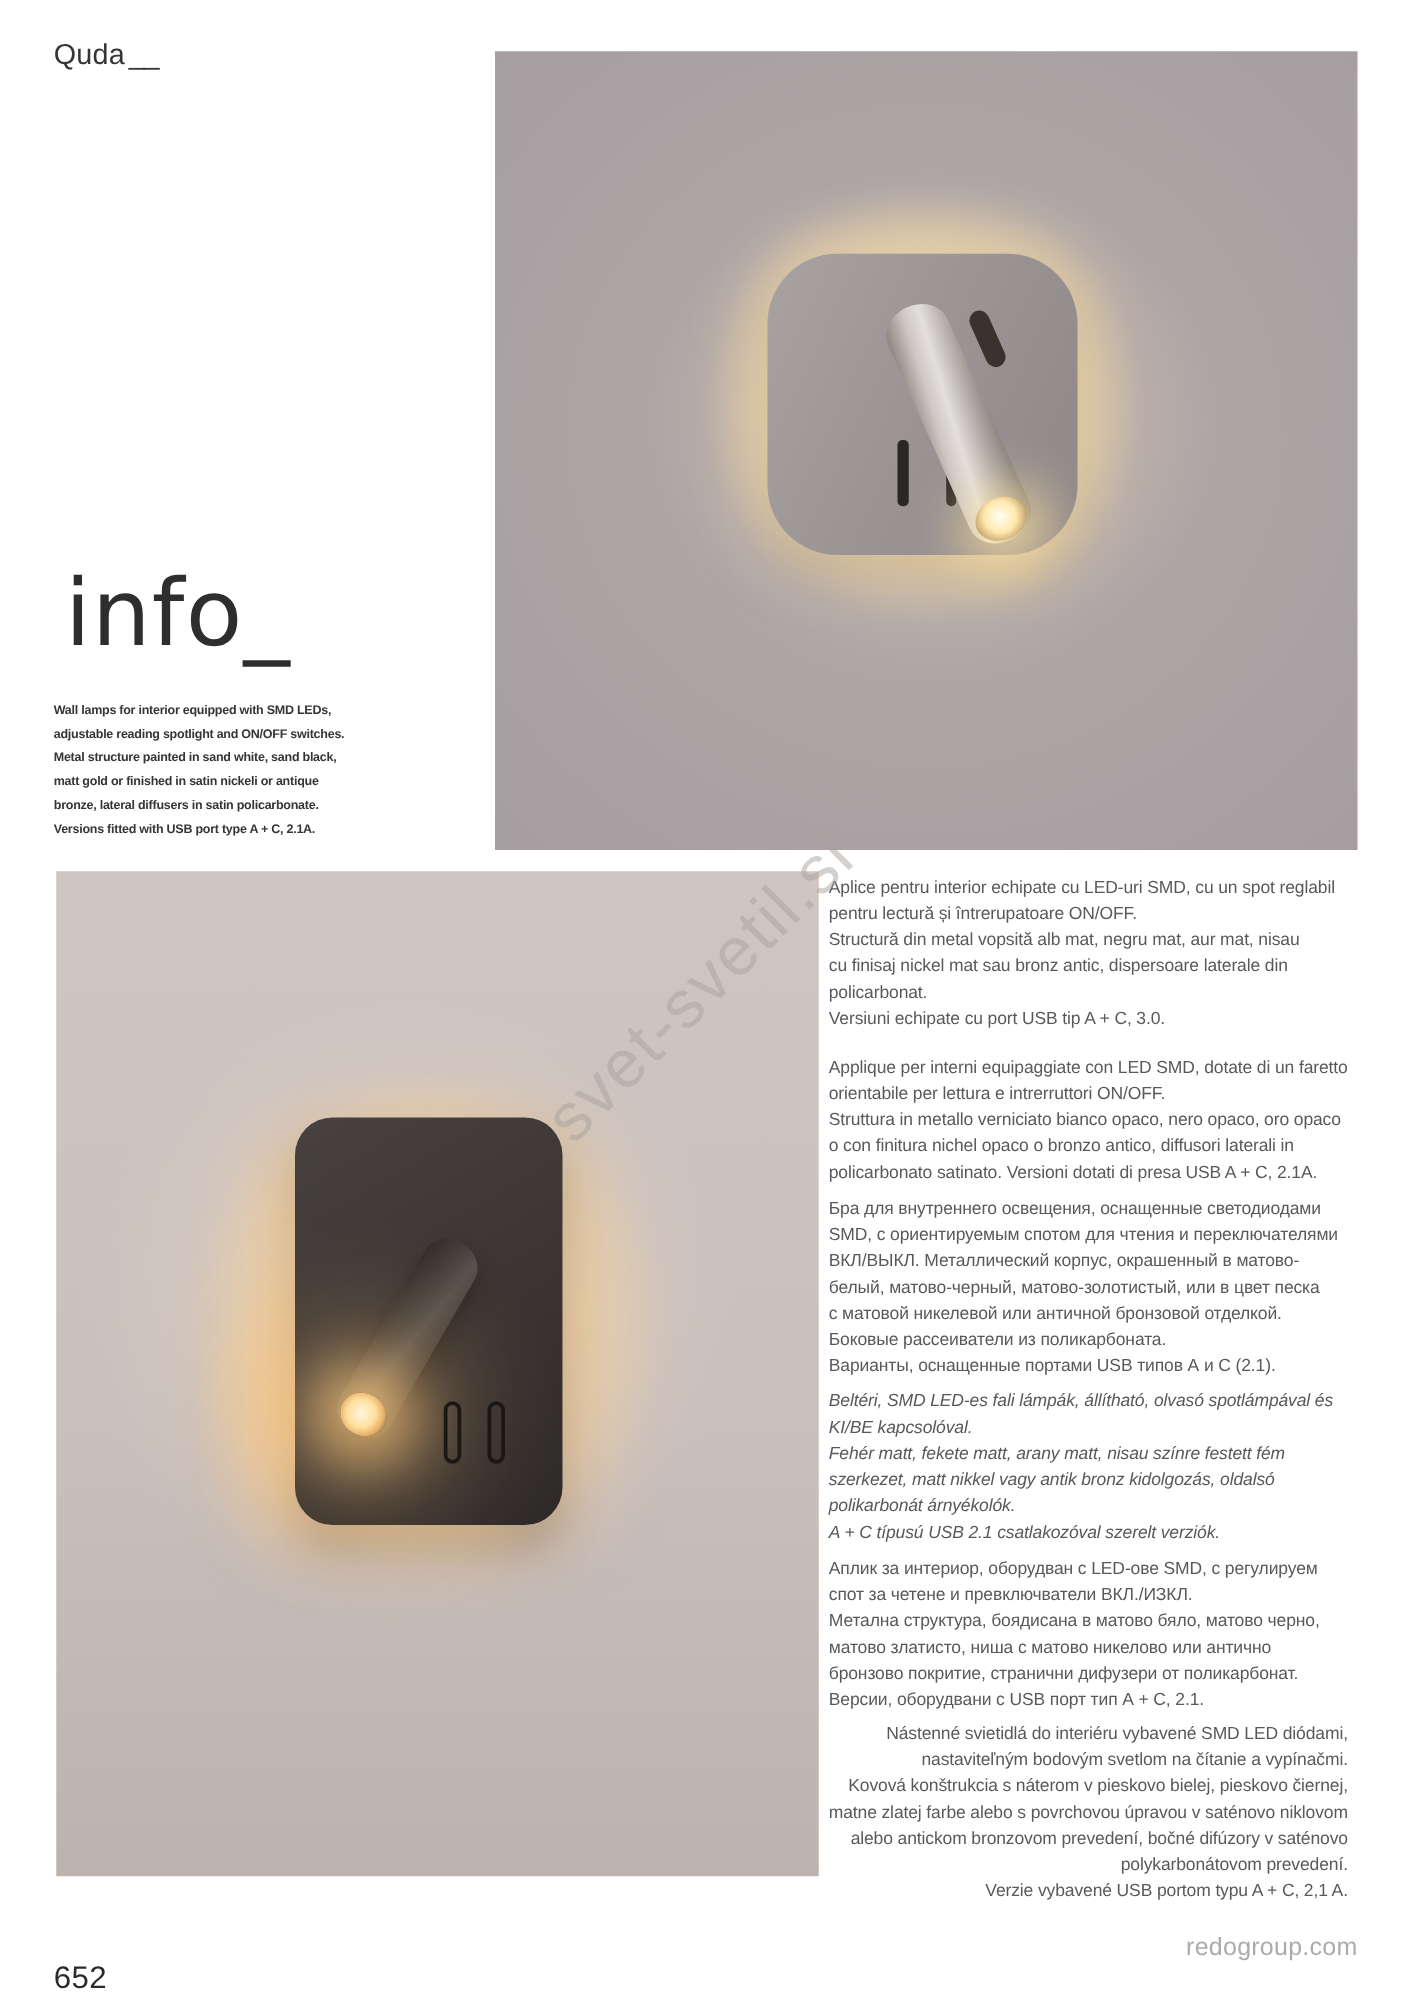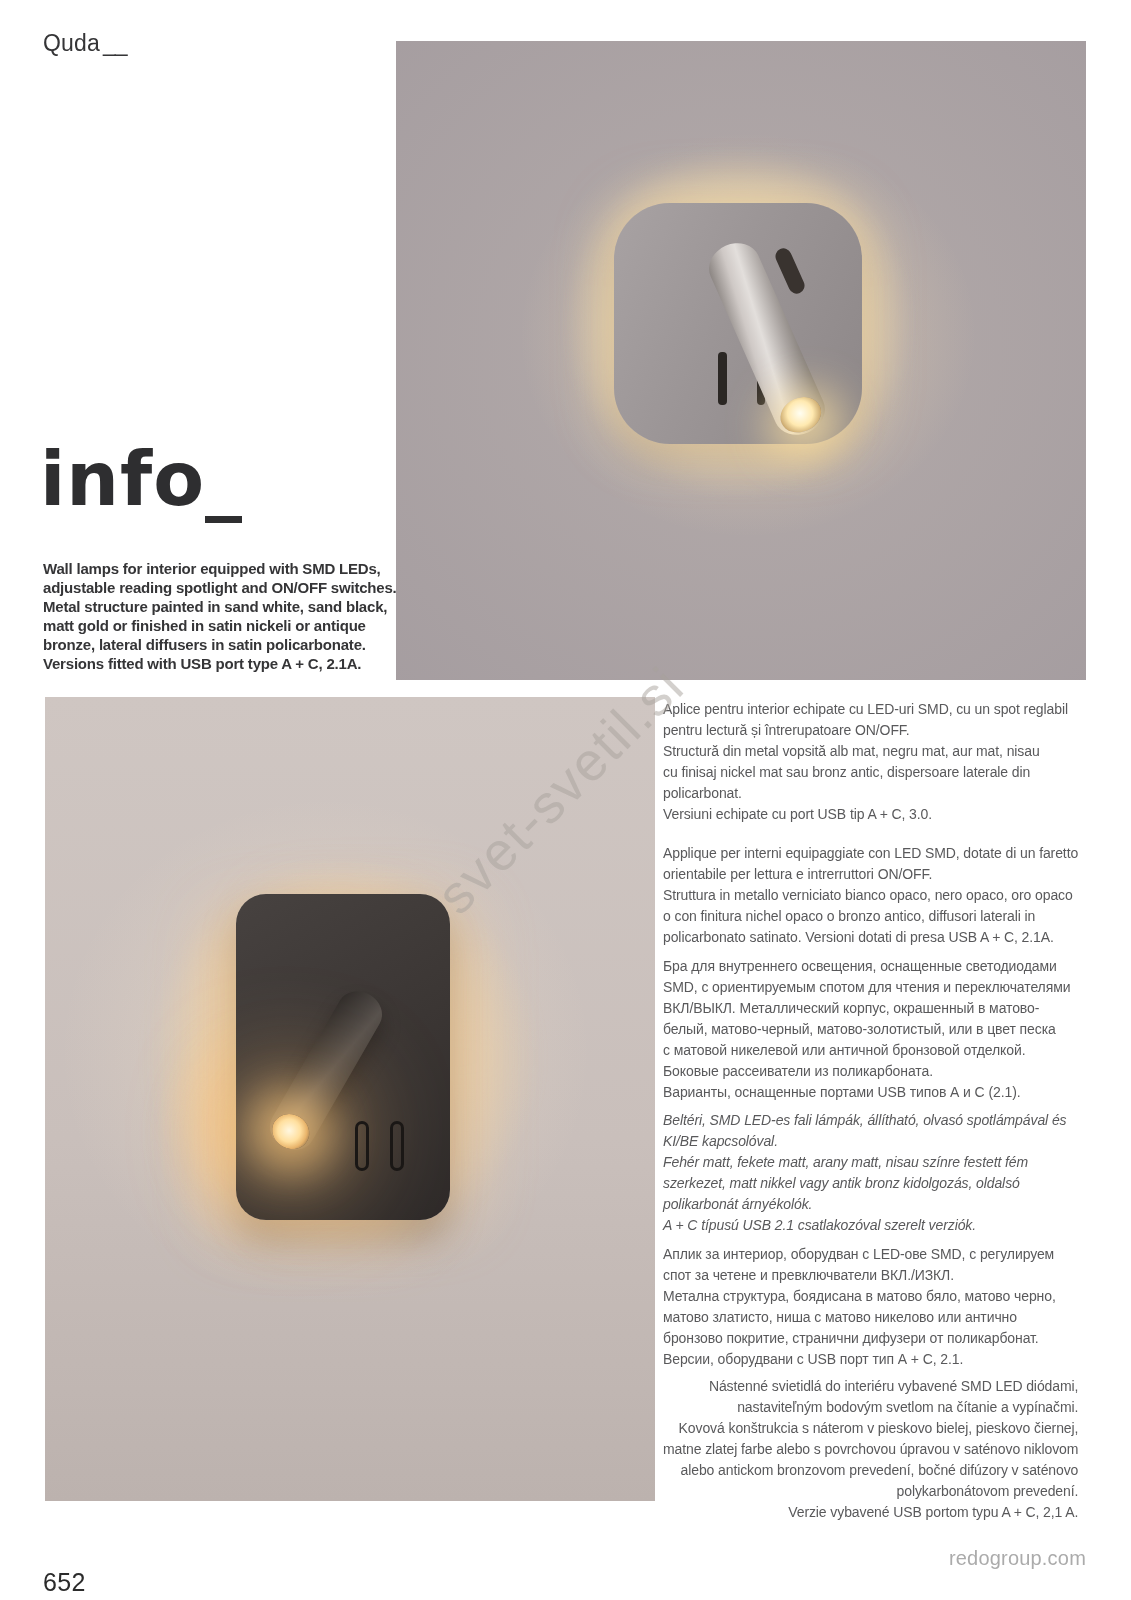--- a/index.html
+++ b/index.html
@@ -8,27 +8,27 @@
     font-family:"Liberation Sans",sans-serif;
   }
   
   .brand{
     position:absolute;left:43px;top:30px;font-size:23px;font-weight:500;
     color:var(--text-dark,#1c1c1e);letter-spacing:.2px;
   }
   .brand-suffix{letter-spacing:-1px;margin-left:3px;}
   
   .info-heading{
-    position:absolute;left:40px;top:442px;margin:0;
-    font-family:"DejaVu Sans",sans-serif;font-weight:700;
+    position:absolute;left:40px;top:442px;margin:12px;
+    font-family:"DejaVu Sans",sans-serif;font-weight:400;
     font-size:74px;line-height:74px;color:#2e2e30;letter-spacing:1px;
   }
   .intro{
     position:absolute;left:43px;top:559px;margin:0;white-space:pre;
-    font-size:15px;line-height:19px;font-weight:700;letter-spacing:-.2px;
+    font-size:10px;line-height:19px;font-weight:700;letter-spacing:-.2px;
     color:var(--text-dark,#353537);
   }
   
   .desc{
     position:absolute;left:663px;margin:0;white-space:pre;
     font-size:14px;line-height:21px;letter-spacing:-.1px;
     color:var(--text-body,#59595b);
   }
   .desc-ro{top:699px;} .desc-it{top:843px;} .desc-ru{top:956px;}
   .desc-hu{top:1110px;font-style:italic;} .desc-bg{top:1244px;} .desc-sk{top:1376px;text-align:right;}

